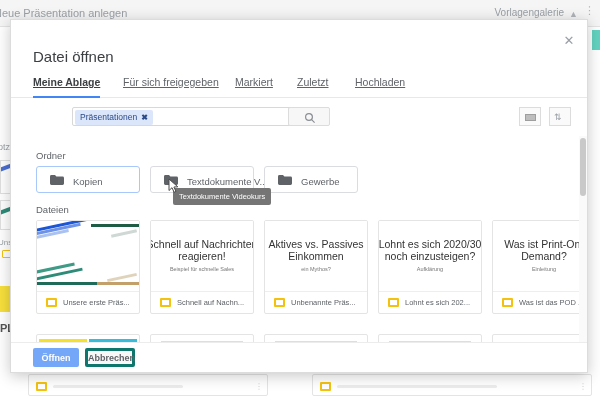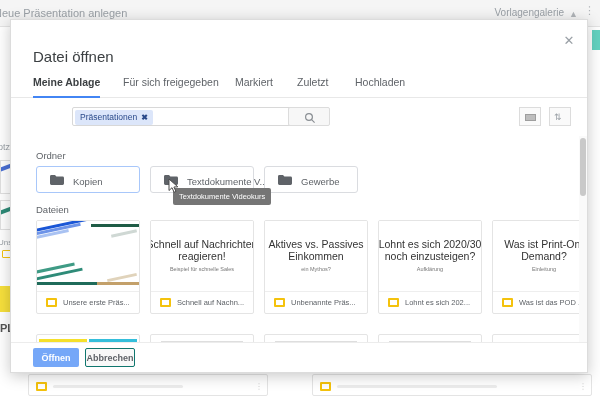--- a/index.html
+++ b/index.html
@@ -107,21 +107,21 @@
     font-size: 13px; color: #9aa0a6; cursor: pointer; user-select: none;
   }
 
   
   .tabs {
     position: absolute; left: 0; top: 52px; width: 578px; height: 26px;
     border-bottom: 1px solid #e8e8e8;
   }
   .tab {
     position: absolute; top: 0px; height: 26px; line-height: 20px;
-    font-size: 10.5px; color: #5f6368; cursor: pointer; white-space: nowrap;
+    font-size: 10.5px; color: #5f6368; cursor: pointer; white-space: nowrap; text-decoration: underline;
   }
   .tab.active { color: #3c4043; font-weight: bold; }
   .tab.active::after {
     content: ""; position: absolute; left: 0; right: 0; bottom: 0;
     height: 2px; background: #4285f4;
   }
 
   
   .search-row { position: absolute; left: 0; top: 79px; width: 578px; height: 37px; }
   .search-box {
@@ -275,21 +275,21 @@
     background: #fff; border-top: 1px solid #ececec; margin-top: 16px;
   }
   .btn-open {
     position: absolute; left: 22px; top: 5px; width: 46px; height: 19px;
     background: #75a7f8; color: #fff; border: none; border-radius: 2px;
     font-size: 9px; font-family: "Liberation Sans", sans-serif;
     font-weight: bold; cursor: pointer;
   }
   .btn-cancel {
     position: absolute; left: 74px; top: 5px; width: 50px; height: 19px;
-    background: #f8f8f8; color: #5f6368; border: 1px solid #0f766e;
+    background: #f8f8f8; color: #5f6368; border: 3px solid #0f766e;
     border-radius: 2px; font-size: 9px;
     font-family: "Liberation Sans", sans-serif; font-weight: bold;
     cursor: pointer;
   }
 </style>
 </head>
 <body>
 
 <div class="bg-page">
   <div class="bg-topbar"></div>

